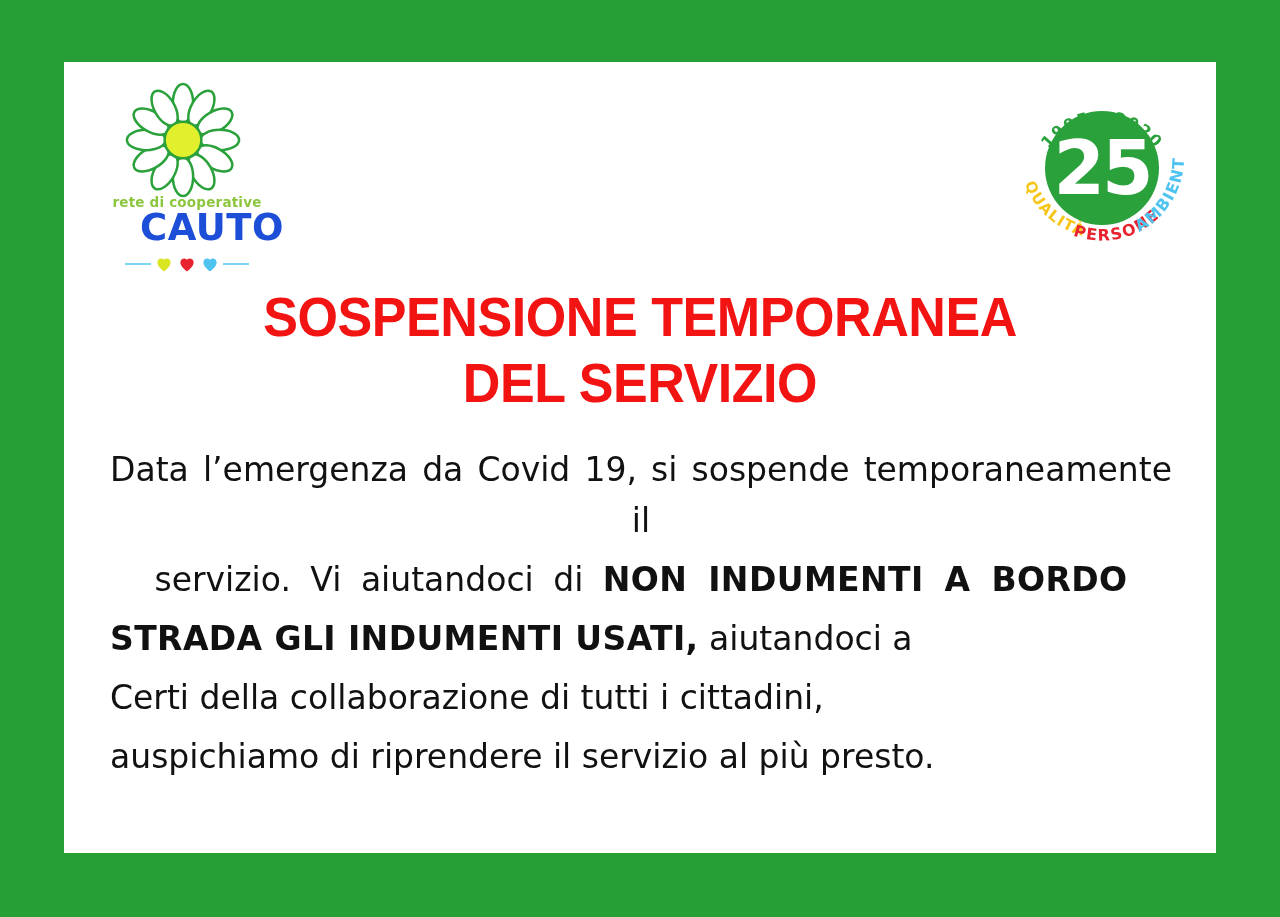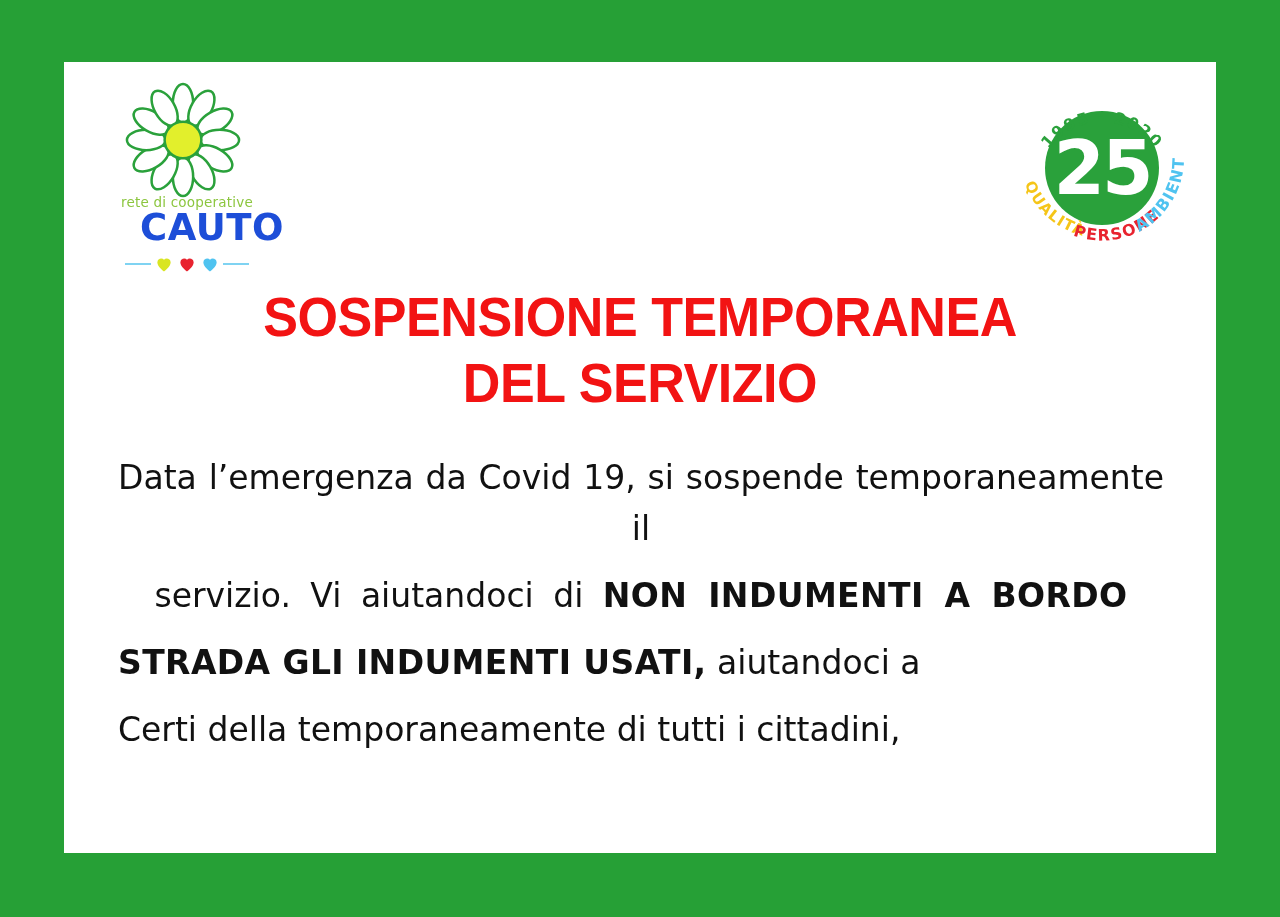--- a/index.html
+++ b/index.html
@@ -48,21 +48,21 @@
   .cauto-sub {
     position: absolute;
     left: 0;
     top: 112px;
     width: 160px;
     text-align: center;
     font-family: "DejaVu Sans", sans-serif;
     font-size: 13.5px;
     letter-spacing: 0.2px;
     color: #8cc63f;
-    font-weight: 400;
+    font-weight: 700;
   }
   .cauto-word {
     position: absolute;
     left: 0;
     top: 127px;
     width: 160px;
     text-align: center;
     font-family: "DejaVu Sans", sans-serif;
     font-size: 37px;
     font-weight: 700;
@@ -126,21 +126,21 @@
     position: absolute;
     left: 38px;
     top: 374px;
     width: 1078px;
     color: #111111;
     font-family: "DejaVu Sans", sans-serif;
     font-size: 33px;
     line-height: 51px;
   }
   .body-copy p {
-    margin: 16px;
+    margin: 8px;
   }
   .para-just {
     text-align: justify;
     text-align-last: center;
   }
   .para-center {
   }
   .b {
     font-weight: 700;
     letter-spacing: 0.4px;
@@ -230,17 +230,18 @@
     <div class="body-copy">
       <p class="para-just">
         <span>Data l’emergenza da Covid 19, si sospende temporaneamente il</span>
       </p>
       <p class="para-just spaced">
         <span>servizio. Vi aiutandoci di </span><span class="b">NON INDUMENTI A BORDO</span>
       </p>
       <p class="para-center">
         <span class="b">STRADA GLI INDUMENTI USATI,</span><span> aiutandoci a</span>
       </p>
-      <p class="para-center">Certi della temporaneamente di tutti i cittadini,</p>
+      <p class="para-center">Certi della collaborazione di tutti i cittadini,</p>
+      <p class="para-center">auspichiamo di riprendere il servizio al più presto.</p>
     </div>
 
   </div>
 </div>
 
 </body></html>

